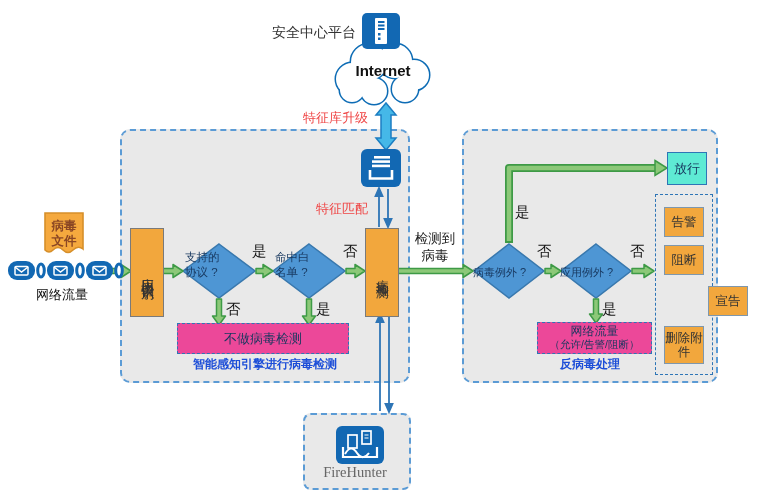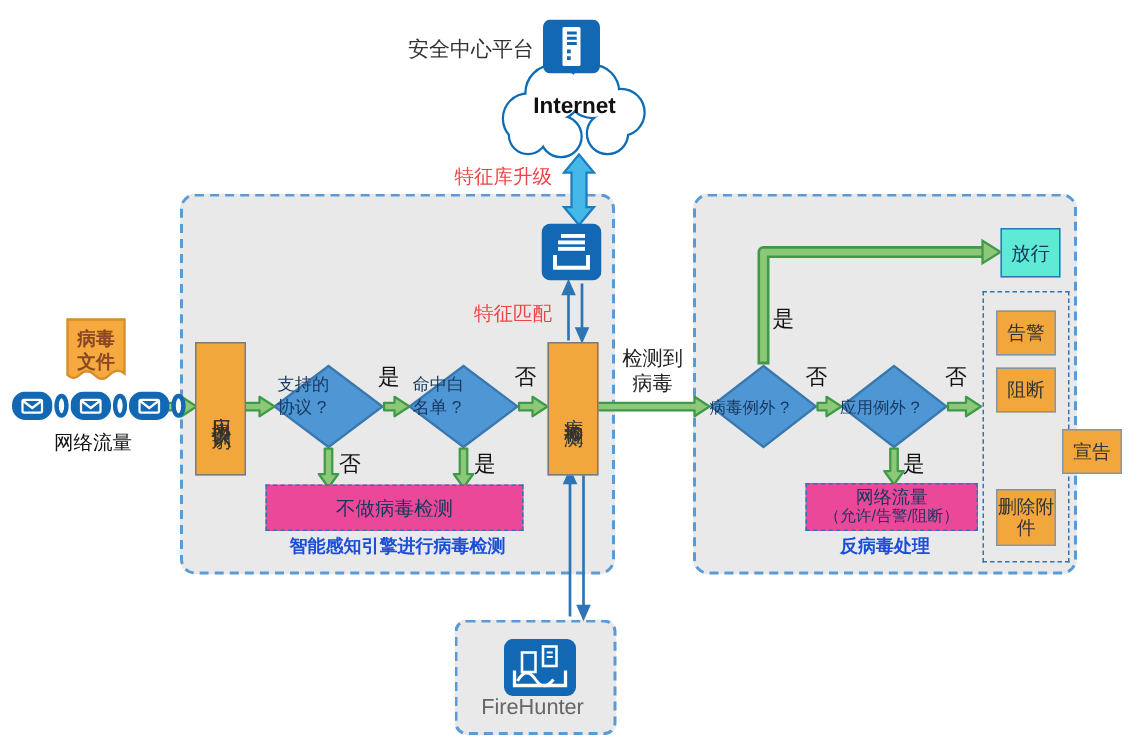--- a/index.html
+++ b/index.html
@@ -199,15 +199,15 @@
   <div class="box actionbox" style="left:664px;top:207px;width:38px;height:28px;">告警</div>
   <div class="box actionbox" style="left:664px;top:245px;width:38px;height:28px;">阻断</div>
   <div class="box actionbox" style="left:664px;top:286px;width:38px;height:28px;margin-left:44px;">宣告</div>
   <div class="box actionbox" style="left:664px;top:326px;width:38px;height:36px;">删除附件</div>
   <div class="box bluebox" style="left:537px;top:322px;width:113px;height:30px;flex-direction:column;line-height:13px;">
     <div style="font-size:12px;">网络流量</div>
     <div style="font-size:10.5px;">（允许/告警/阻断）</div>
   </div>
   <div class="title" style="left:492px;top:356px;width:196px;">反病毒处理</div>
 
-  <div class="lbl" style="left:303px;top:464px;width:104px;text-align:center;font-size:14.5px;color:#666;">FireHunter</div>
+  <div class="lbl" style="left:303px;top:464px;width:104px;text-align:center;font-size:14.5px;color:#666;font-family:Liberation Serif, serif;">FireHunter</div>
 
 </div>
 
 </body></html>

